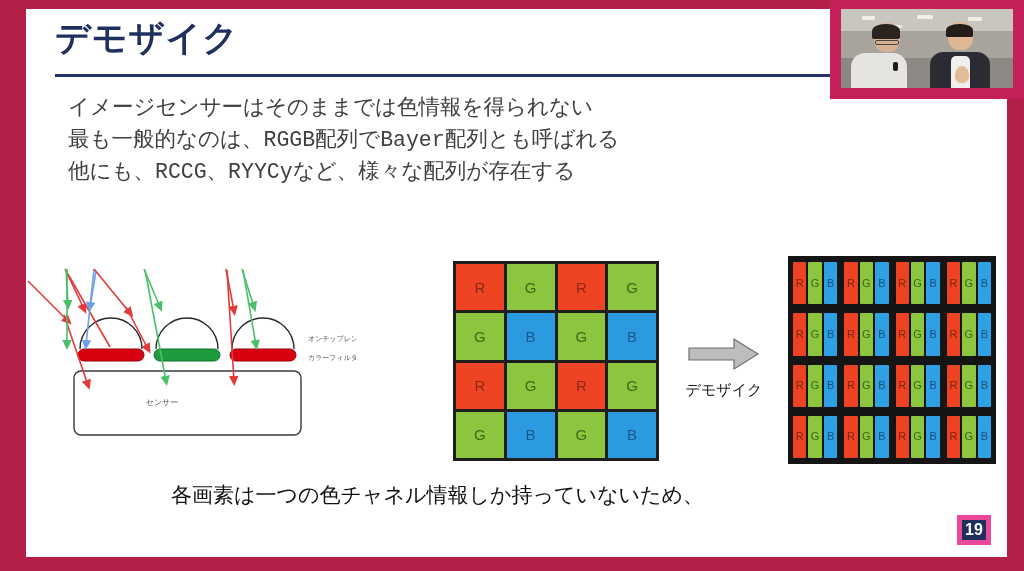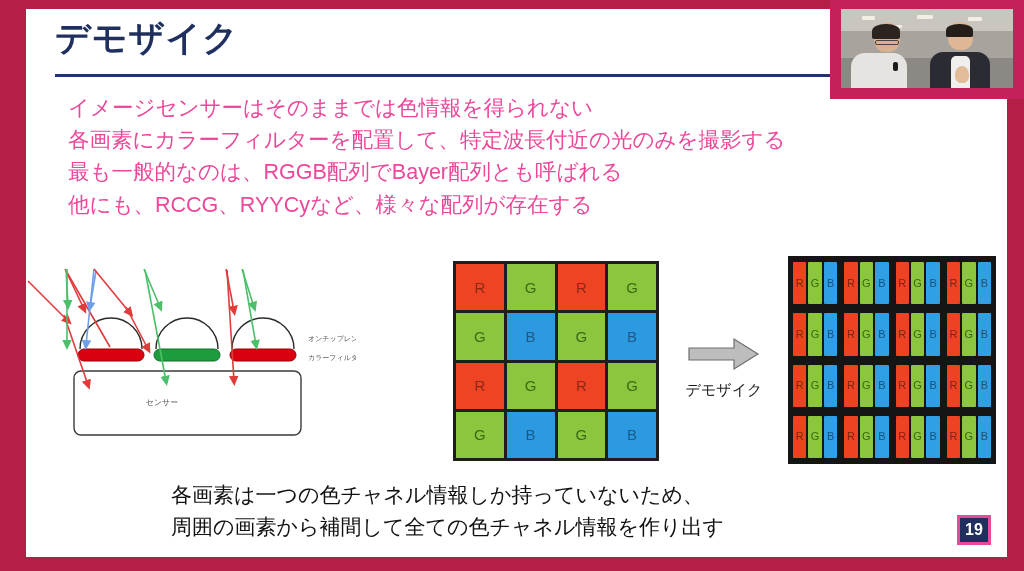--- a/index.html
+++ b/index.html
@@ -26,22 +26,23 @@
     letter-spacing:1px; line-height:1.1;
   }
   #title-rule {
     position:absolute; left:29px; top:65px; width:778px; height:3px;
     background:#22336b;
   }
 
   
   #body-text {
     position:absolute; left:42px; top:84px;
-    font-size:21.5px; color:#ec4899; line-height:1.45;
+    font-size:21.5px; color:#404040; line-height:1.45;
     white-space:nowrap;
+    font-family:Liberation Mono, monospace;
   }
   #body-text div { margin-bottom:1px; }
 
   
   #bottom-caption {
     position:absolute; left:145px; top:470px;
     font-size:21px; color:#111; line-height:1.5;
     white-ash:nowrap;
   }
 
@@ -100,21 +101,21 @@
   .stripe-G { background:#8cc63f; color:#3a6612; }
   .stripe-B { background:#2fa0e4; color:#15537f; }
 
   
   #page-number {
     position:absolute; right:16px; bottom:12px;
     width:34px; height:30px;
     background:#1f2f5e; color:#ffffff;
     font-size:16px; font-weight:bold;
     display:flex; align-items:center; justify-content:center;
-    border:3px solid #ec4899;
+    border:5px solid #ec4899;
   }
 
   
   #webcam-overlay {
     position:absolute; right:0px; top:0px;
     width:194px; height:99px;
     background:#c4205a;
     padding:9px 11px 11px 11px;
   }
   #webcam-video {
@@ -174,21 +175,20 @@
 <div id="slide-frame">
   <div id="slide-canvas">
 
     <div id="title-block">
       <div id="slide-title">デモザイク</div>
     </div>
     <div id="title-rule"></div>
 
     <div id="body-text">
       <div>イメージセンサーはそのままでは色情報を得られない</div>
-      <div>各画素にカラーフィルターを配置して、特定波長付近の光のみを撮影する</div>
       <div>最も一般的なのは、RGGB配列でBayer配列とも呼ばれる</div>
       <div>他にも、RCCG、RYYCyなど、様々な配列が存在する</div>
     </div>
 
     <div id="sensor-diagram">
       <svg width="330" height="190" viewBox="0 0 330 190">
         <defs>
           <marker id="ar-red" markerWidth="7" markerHeight="7" refX="3.2" refY="3" orient="auto">
             <path d="M0,0 L6.4,3 L0,6 z" fill="#e03c3c"></path>
           </marker>
@@ -344,21 +344,20 @@
         </div>
         <div class="rgb-cell">
           <div class="rgb-stripe stripe-R">R</div>
           <div class="rgb-stripe stripe-G">G</div>
           <div class="rgb-stripe stripe-B">B</div>
         </div>
       </div>
 
     <div id="bottom-caption">
       <div>各画素は一つの色チャネル情報しか持っていないため、</div>
-      <div>周囲の画素から補間して全ての色チャネル情報を作り出す</div>
     </div>
 
     <div id="page-number">19</div>
   </div>
 
   <div id="webcam-overlay">
     <div id="webcam-video">
       <div class="wc-bg-band" id="wc-ceiling"></div>
       <div class="wc-bg-band" id="wc-mid"></div>
       <div class="wc-bg-band" id="wc-floor"></div>

